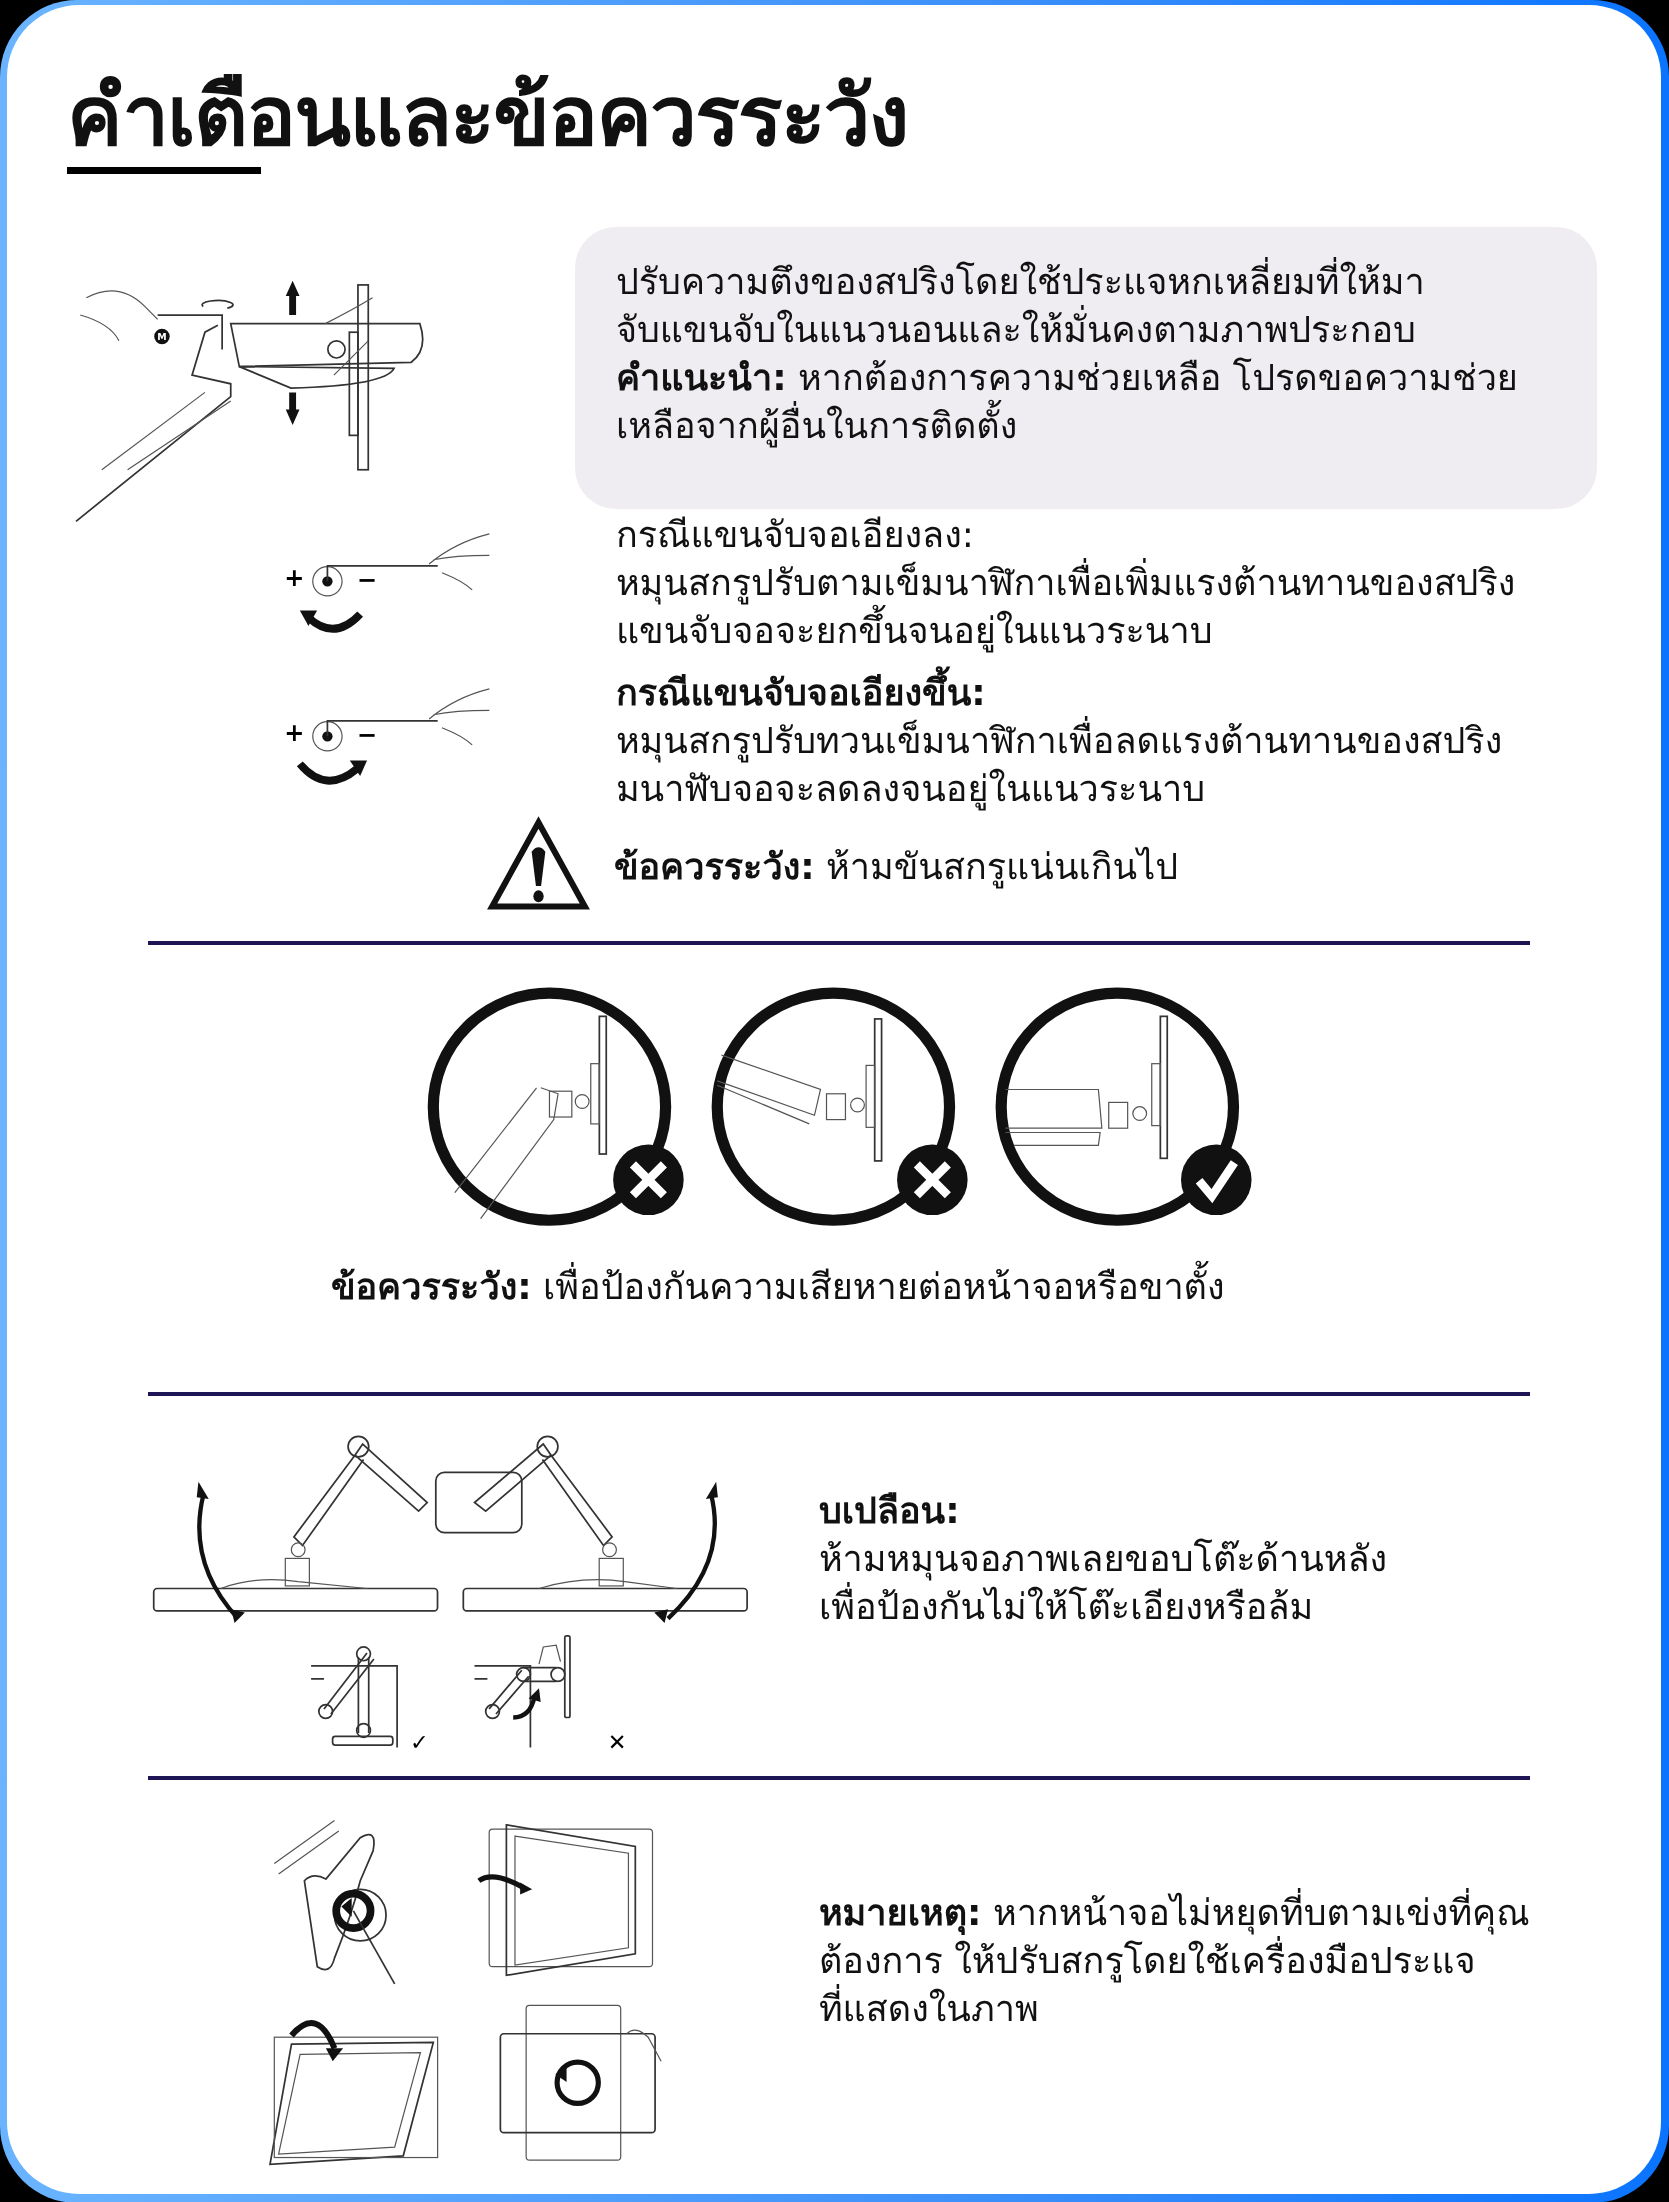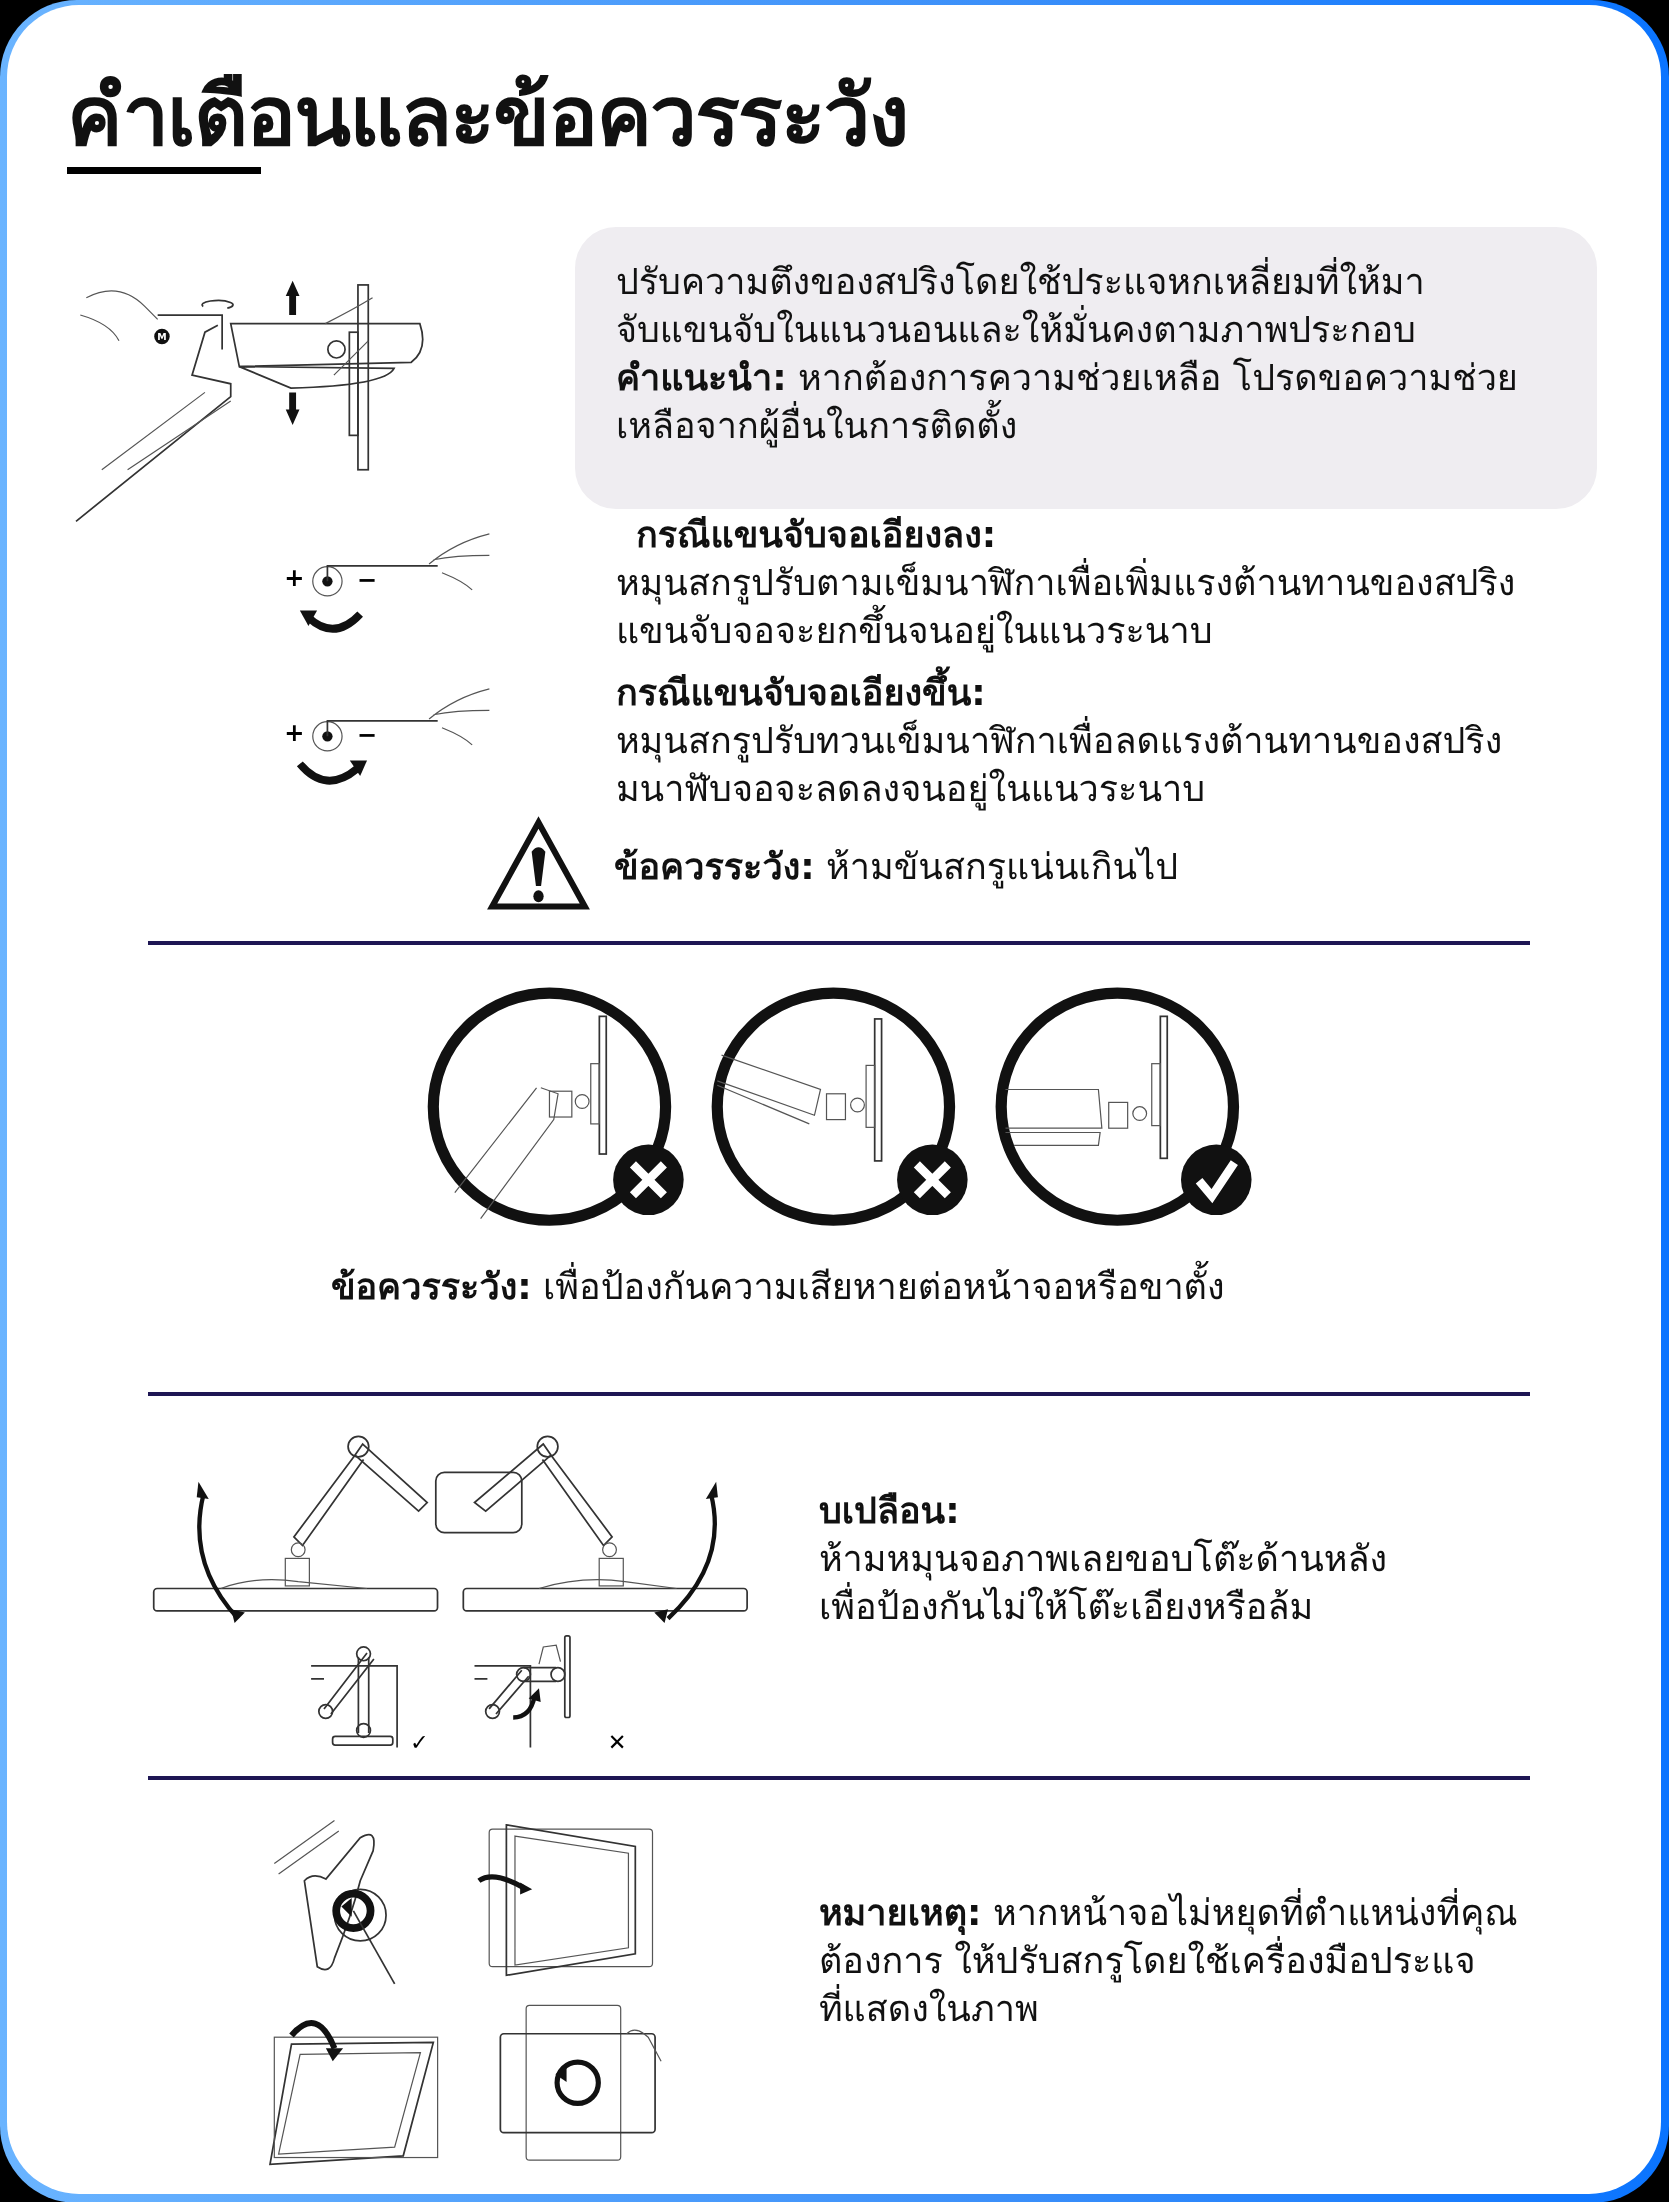--- a/index.html
+++ b/index.html
@@ -58,21 +58,21 @@
     <text x="12" y="76" font-size="28" font-weight="bold" font-family="DejaVu Sans, sans-serif">+</text>
     <circle cx="62" cy="70" r="17" class="thin"></circle>
     <circle cx="62" cy="70" r="6" fill="#111"></circle>
     <path class="line" d="M62 70 L62 52 L190 52"></path>
     <text x="96" y="78" font-size="28" font-weight="bold" font-family="DejaVu Sans, sans-serif">−</text>
     <path class="thin" d="M180 50 Q210 25 250 15 M195 60 Q220 70 230 80 M185 45 Q210 40 250 40"></path>
     <path d="M100 108 Q70 140 40 112" fill="none" stroke="#111" stroke-width="9"></path>
     <path d="M30 104 L50 104 L40 122 Z" fill="#111"></path>
   </svg>
   <div class="abs" style="left:609px;top:506px;">
-    <div class="txt" style="font-weight:bold;margin-left:20px;">กรณีแขนจับจอเอียงลง:</div>
+    <div class="txt" style="font-weight:normal;">กรณีแขนจับจอเอียงลง:</div>
     <div class="txt">หมุนสกรูปรับตามเข็มนาฬิกาเพื่อเพิ่มแรงต้านทานของสปริง</div>
     <div class="txt">แขนจับจอจะยกขึ้นจนอยู่ในแนวระนาบ</div>
   </div>
 
   <svg style="left:267px;top:671px;width:224px;height:112px;" viewBox="0 0 260 130">
     <text x="12" y="76" font-size="28" font-weight="bold" font-family="DejaVu Sans, sans-serif">+</text>
     <circle cx="62" cy="70" r="17" class="thin"></circle>
     <circle cx="62" cy="70" r="6" fill="#111"></circle>
     <path class="line" d="M62 70 L62 52 L190 52"></path>
     <text x="96" y="78" font-size="28" font-weight="bold" font-family="DejaVu Sans, sans-serif">−</text>
@@ -211,19 +211,19 @@
     </g>
     <g>
       <rect x="313" y="225" width="110" height="180" rx="4" class="thin"></rect>
       <rect x="283" y="258" width="180" height="115" rx="4" class="line"></rect>
       <circle cx="373" cy="315" r="24" fill="none" stroke="#111" stroke-width="6"></circle>
       <path d="M347 305 L360 296 L360 314 Z" fill="#111"></path>
       <path class="thin" d="M430 258 Q440 248 455 262 L470 290"></path>
     </g>
   </svg>
   <div class="abs" style="left:812px;top:1884px;">
-    <div class="txt"><b>หมายเหตุ:</b><span> หากหน้าจอไม่หยุดที่ตำแหน่งที่คุณ</span></div>
+    <div class="txt"><b>หมายเหตุ:</b><span> หากหน้าจอไม่หยุดที่บตามเข่งที่คุณ</span></div>
     <div class="txt">ต้องการ ให้ปรับสกรูโดยใช้เครื่องมือประแจ</div>
     <div class="txt">ที่แสดงในภาพ</div>
   </div>
 
 </div>
 
 
 </body></html>

